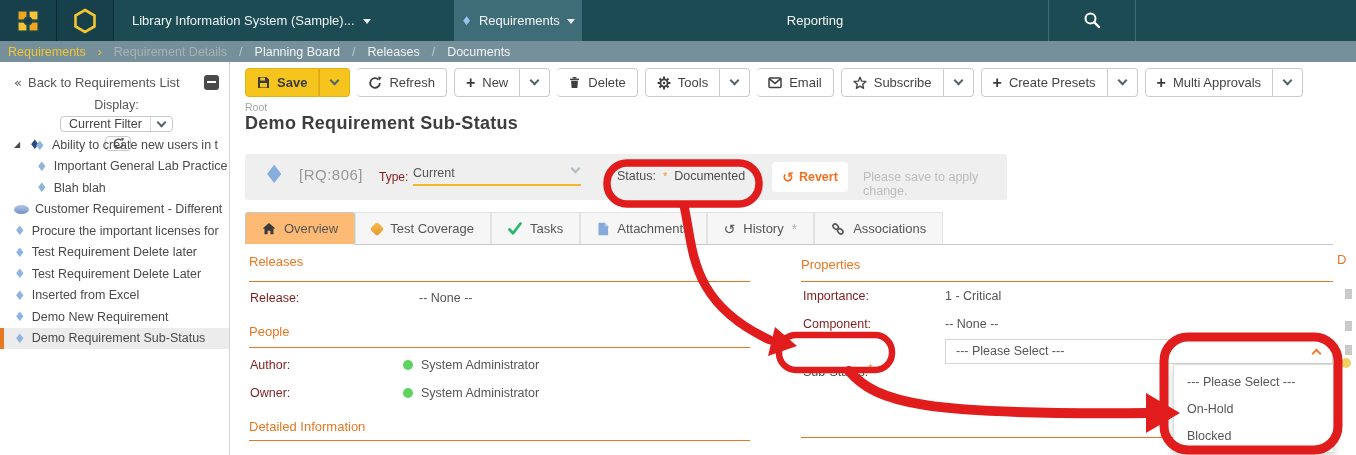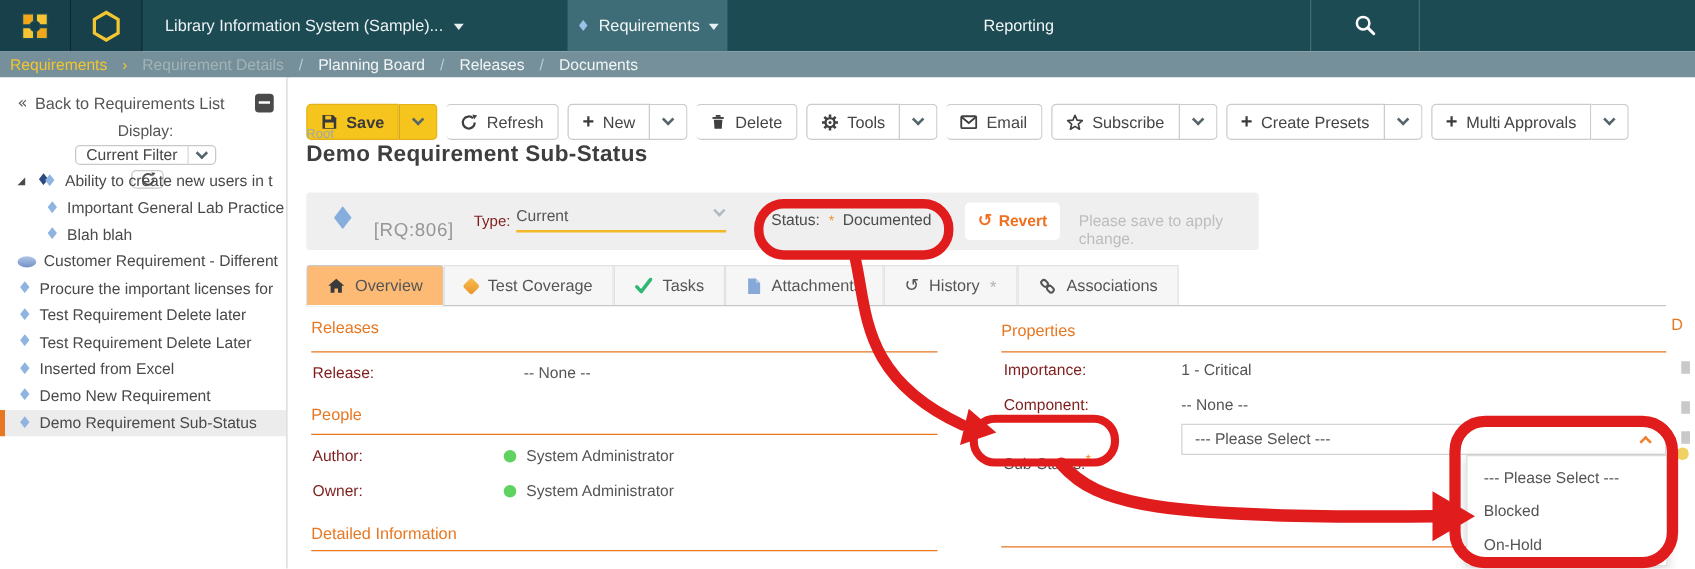--- a/index.html
+++ b/index.html
@@ -47,36 +47,36 @@
   .dia{color:#8FB4E0;font-size:13px;flex:0 0 auto;}
   .sumico{position:relative;width:17px;height:15px;flex:0 0 auto;}
   .sumico .d1{position:absolute;left:0;top:0;color:#2B4A7E;font-size:13px;}
   .sumico .d2{position:absolute;left:5px;top:1px;color:#8FB4E0;font-size:13px;}
   .discico{width:15px;height:9px;border-radius:50%;background:linear-gradient(#AFC6E8,#7590C6);flex:0 0 auto;}
 
   
   .main{position:absolute;left:231px;top:62px;width:1125px;height:393px;background:#fff;}
 
   .toolbar{position:absolute;left:14px;top:6px;display:flex;gap:7px;}
-  .tgroup{display:inline-flex;margin-top:15px;}
+  .tgroup{display:inline-flex;}
   .tbtn{display:inline-flex;align-items:center;gap:7px;height:29px;padding:0 11px;background:#fff;border:1px solid #CBCBCB;font-size:13px;color:#444;cursor:pointer;font-family:inherit;}
   .tgroup .tbtn:first-child{border-radius:4px 0 0 4px;}
   .tgroup .tbtn:last-child{border-radius:0 4px 4px 0;border-left:none;}
   .tgroup .tbtn.only{border-radius:4px;}
   .tbtn.save{background:#F6C51D;border-color:#E2B114;color:#3A3A3A;font-weight:bold;}
   .tbtn.save.seg{border-left:1px solid #D9A90E;}
   .cv{display:inline-block;width:7px;height:7px;border-right:2px solid #53646A;border-bottom:2px solid #53646A;transform:rotate(45deg);margin-top:-4px;}
   .plus{font-size:16px;font-weight:bold;color:#3A3A3A;line-height:1;}
 
   .root-crumb{position:absolute;left:14px;top:39px;font-size:10.5px;color:#9FA8AA;}
   .page-title{position:absolute;left:14px;top:51px;font-size:18px;font-weight:bold;color:#3E3E3E;letter-spacing:.3px;}
 
   .band{position:absolute;left:14px;top:92px;width:762px;height:46px;background:#EFEFEF;border-radius:3px;}
   .band .bdia{position:absolute;left:18px;top:6px;font-size:25px;color:#86AEDC;}
-  .band .rq{position:absolute;left:54px;top:22px;font-size:15px;color:#979797;letter-spacing:.5px;}
+  .band .rq{position:absolute;left:54px;top:12px;font-size:15px;color:#979797;letter-spacing:.5px;}
   .band .tlabel{position:absolute;left:134px;top:16px;font-size:12px;color:#7f1d1d;}
   .type-ctl{position:absolute;left:168px;top:12px;width:168px;border-bottom:2px solid #F2B825;padding-bottom:4px;font-size:12.5px;color:#555;cursor:pointer;}
   .type-ctl .cvd{position:absolute;right:2px;top:3px;border-color:#AEBCC2;}
   .stat-row{position:absolute;left:372px;top:15px;display:inline-flex;align-items:baseline;gap:7px;font-size:12.5px;}
   .stat-row .sl{color:#4C4C4C;}
   .req-star{color:#F0932B;font-size:11px;vertical-align:4px;}
   .stat-row .sv{color:#4C4C4C;}
   .revert-btn{position:absolute;left:527px;top:8px;height:30px;width:76px;background:#fff;border:none;border-radius:4px;display:inline-flex;align-items:center;justify-content:center;gap:5px;color:#F07020;font-weight:bold;font-size:12.5px;cursor:pointer;font-family:inherit;}
   .revert-btn .rg{font-size:14px;font-weight:bold;}
   .save-hint{position:absolute;left:618px;top:16px;font-size:12.5px;color:#BDBDBD;}
@@ -451,22 +451,22 @@
       <span>Sub-Status:</span><span class="req-star">*</span>
     </div>
     <div class="ss-field">
       <span>--- Please Select ---</span>
       <span class="cv-up"></span>
     </div>
     <div class="sec-line" style="left:570px;top:375px;width:532px;"></div>
 
     <div class="ss-panel">
       <div class="ss-opt">--- Please Select ---</div>
+      <div class="ss-opt">On-Hold</div>
       <div class="ss-opt">Blocked</div>
-      <div class="ss-opt">On-Hold</div>
     </div>
 
     <div class="edge-h">D</div>
     <div class="edge-frag" style="top:227px;"></div>
     <div class="edge-frag" style="top:259px;"></div>
     <div class="edge-frag" style="top:283px;"></div>
     <div class="edge-dot"></div>
   </div>
 
   <svg class="anno" width="1356" height="455" viewBox="0 0 1356 455">

